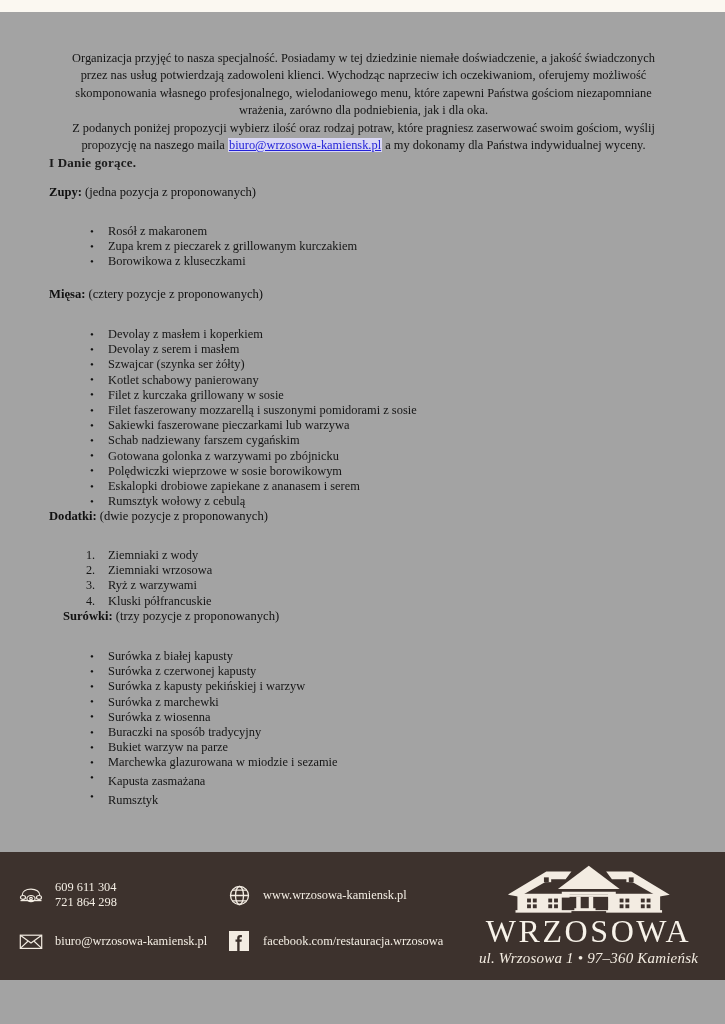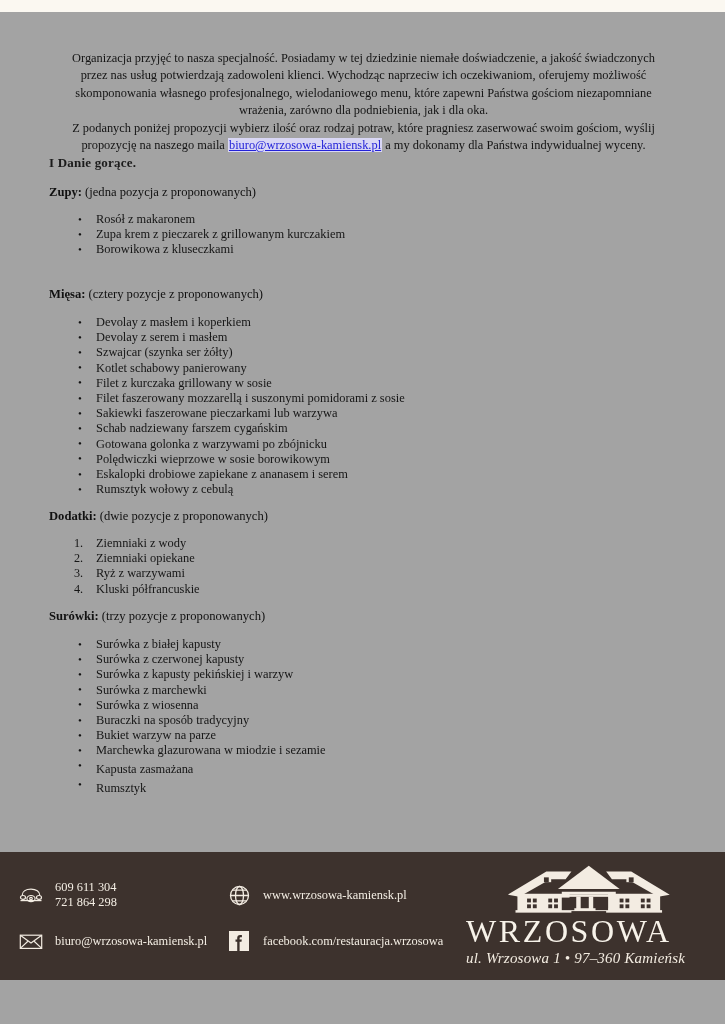--- a/index.html
+++ b/index.html
@@ -57,21 +57,21 @@
     position: absolute;
     left: 49px;
     top: 143px;
     font-weight: bold;
     font-size: 13px;
     letter-spacing: .2px;
   }
 
   ul.menu-list, ol.menu-list {
     position: absolute;
-    margin: 0;
+    margin: 12px;
     padding: 0 0 0 46px;
     list-style: none;
     font-size: 12.4px;
     line-height: 15.2px;
     color: #151515;
   }
   ul.menu-list > li {
     position: relative;
     padding-left: 18px;
     white-space: nowrap;
@@ -142,20 +142,21 @@
     font-family: "Liberation Serif", serif;
   }
   .contact-text .line2 { display: block; }
 
   
   .logo-block {
     position: absolute;
     left: 466px;
     top: 860px;
     width: 245px;
+    text-align: center;
     color: #f5efe5;
   }
   .logo-house { height: 54px; margin: 0 auto 1px; display: block; }
   .logo-name {
     font-size: 32px;
     letter-spacing: 2.6px;
     line-height: 33px;
     font-family: "Liberation Serif", "DejaVu Serif", serif;
     color: #f7f2e9;
   }
@@ -209,26 +210,26 @@
     <li>Polędwiczki wieprzowe w sosie borowikowym</li>
     <li>Eskalopki drobiowe zapiekane z ananasem i serem</li>
     <li>Rumsztyk wołowy z cebulą</li>
   </ul>
 
   <div class="section-title" style="top:497px;">
     <span>Dodatki:</span><span class="qualifier"> (dwie pozycje z proponowanych)</span>
   </div>
   <ol class="menu-list" style="top:524px;left:28px;">
     <li>Ziemniaki z wody</li>
-    <li>Ziemniaki opiekane</li>
+    <li>Ziemniaki wrzosowa</li>
     <li>Ryż z warzywami</li>
     <li>Kluski półfrancuskie</li>
   </ol>
 
-  <div class="section-title" style="top:597px;">
+  <div class="section-title" style="top:597px;margin-left:14px;">
     <span>Surówki:</span><span class="qualifier"> (trzy pozycje z proponowanych)</span>
   </div>
   <ul class="menu-list" style="top:625px;left:32px;">
     <li>Surówka z białej kapusty</li>
     <li>Surówka z czerwonej kapusty</li>
     <li>Surówka z kapusty pekińskiej i warzyw</li>
     <li>Surówka z marchewki</li>
     <li>Surówka z wiosenna</li>
     <li>Buraczki na sposób tradycyjny</li>
     <li>Bukiet warzyw na parze</li>

